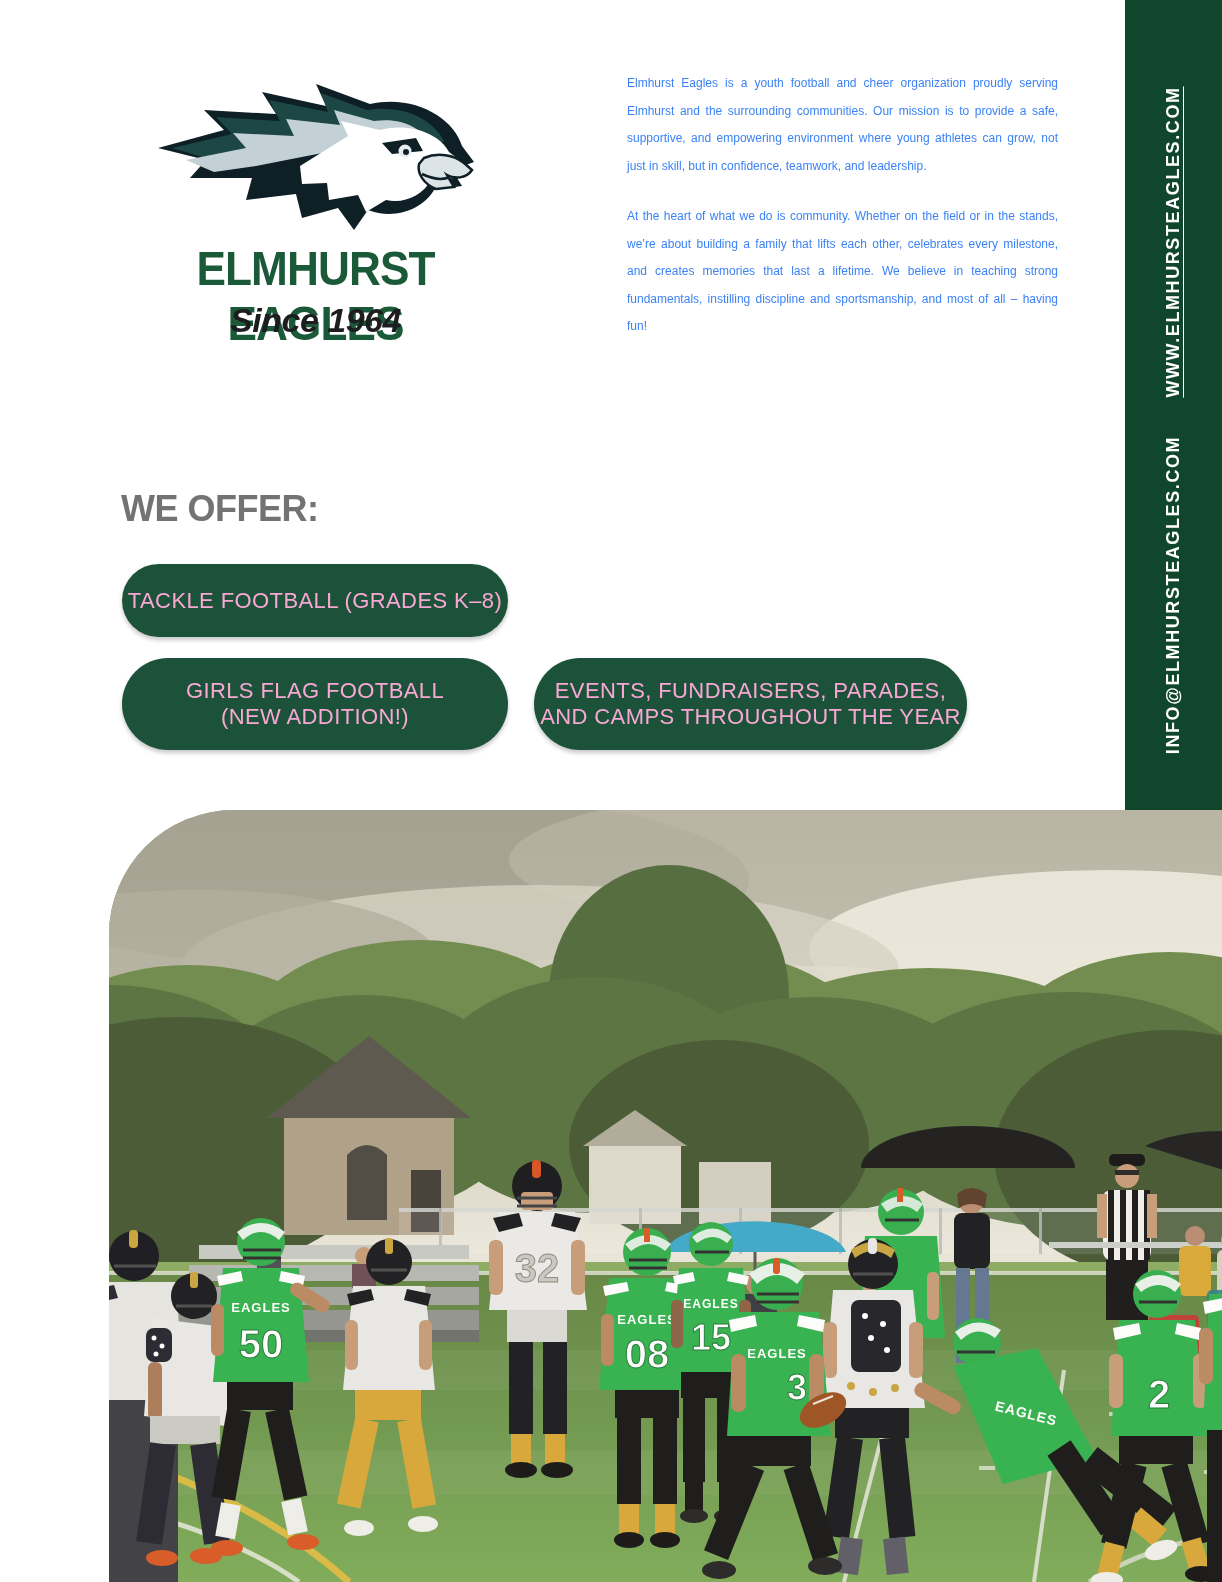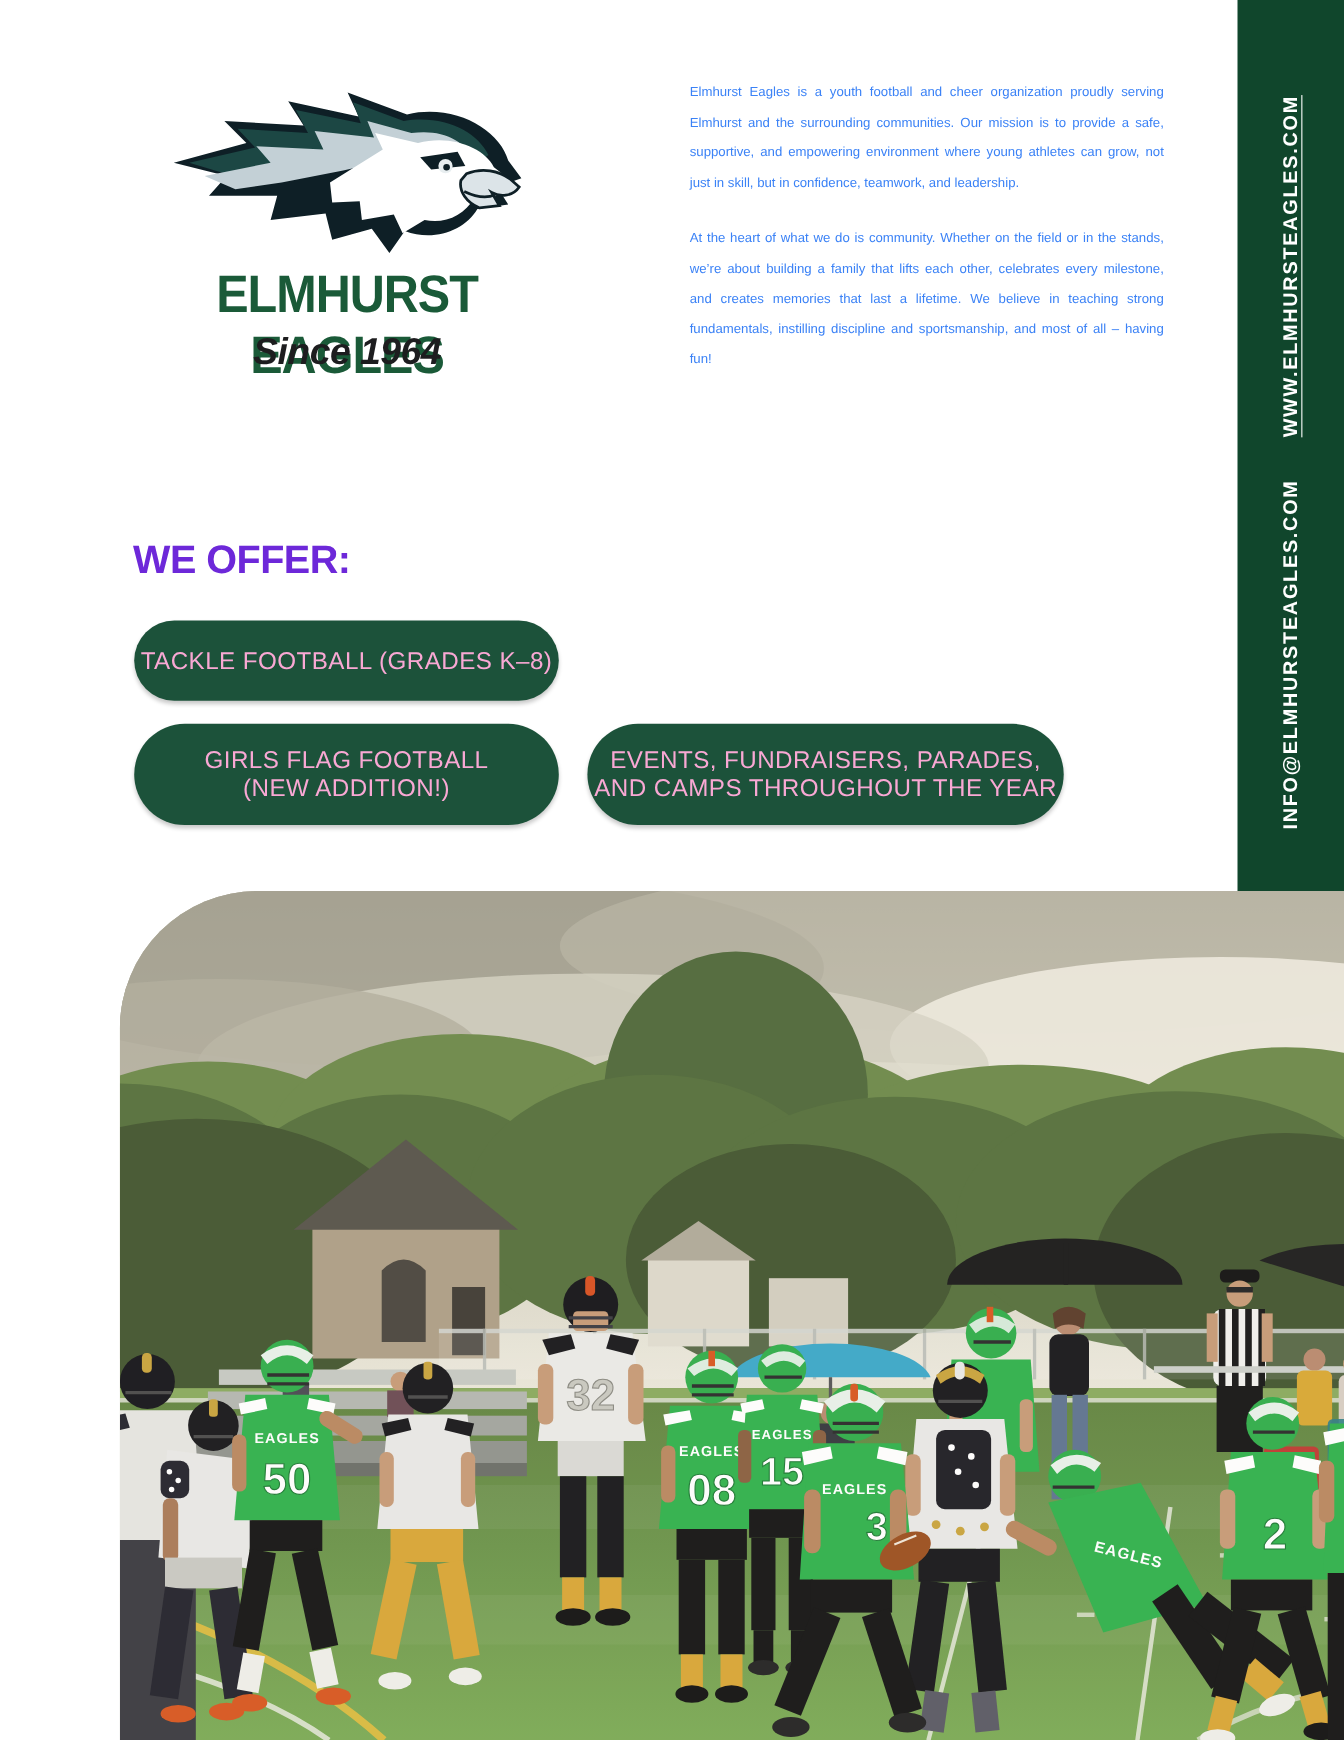--- a/index.html
+++ b/index.html
@@ -29,21 +29,21 @@
     position:absolute; left:88px; top:301px; width:455px;
     text-align:center; font-size:34px; font-weight:800; font-style:italic;
     color:#1d1d1f; letter-spacing:-.5px;
   }
   
   .about { position:absolute; left:627px; top:70px; width:431px; }
   .about p { margin:0 0 23px 0; font-size:12px; line-height:27.5px; color:#3b82f6; text-align:justify; }
   
   .offer-heading {
     position:absolute; left:121px; top:488px; margin:0;
-    font-size:36px; font-weight:900; color:#6d28d9; letter-spacing:-.5px;
+    font-size:36px; font-weight:900; color:#737373; letter-spacing:-.5px;
   }
   .pill {
     position:absolute; background:#1C523A; border-radius:200px;
     display:flex; flex-direction:column; align-items:center; justify-content:center;
     color:#f9a8d4; font-size:22px; letter-spacing:.4px; text-align:center;
     line-height:26px; box-shadow:0 3px 4px rgba(0,0,0,.22);
   }
   .pill .line:empty { display:none; }
   .pill-1 { left:122px; top:564px; width:386px; height:73px; }
   .pill-2 { left:534px; top:564px; width:433px; height:73px; }

